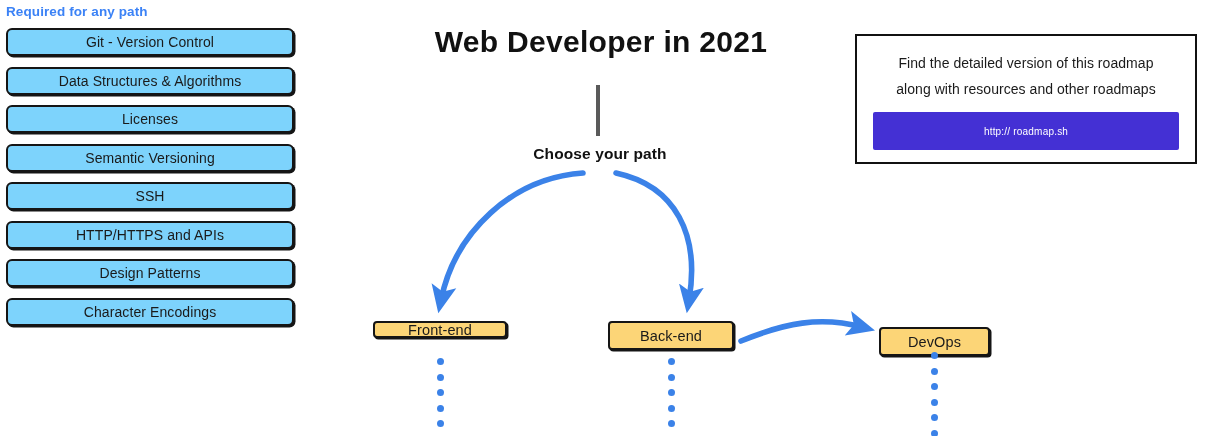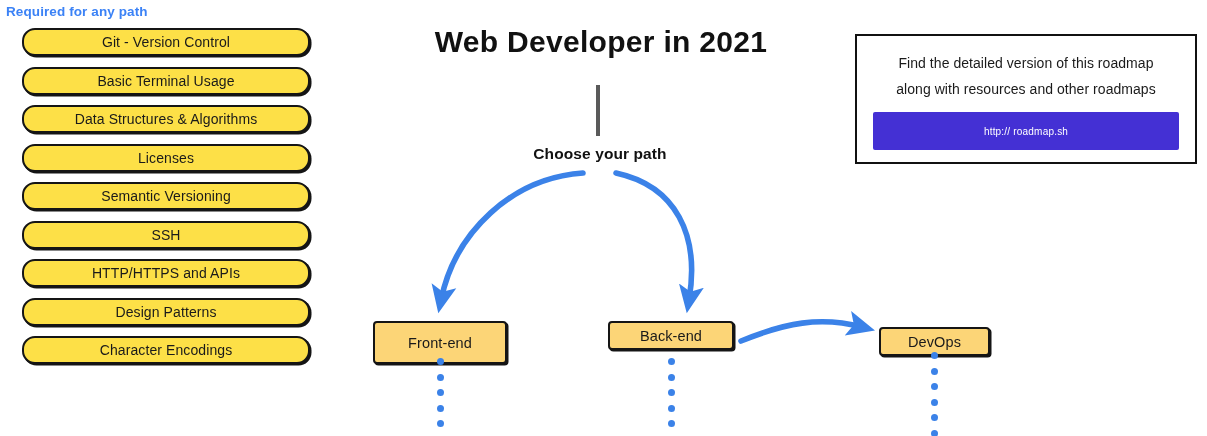--- a/index.html
+++ b/index.html
@@ -42,31 +42,30 @@
     left: 2px;
     top: 28px;
     width: 288px;
   }
   .req-box {
     position: relative;
     box-sizing: border-box;
     width: 288px;
     height: 28px;
     margin-bottom: 10.5px;
-    background: #fde047;
+    background: #7dd3fc;
     border: 2.5px solid #151515;
-    border-radius: 13px;
+    border-radius: 6px;
     display: flex;
     align-items: center;
     justify-content: center;
     font-size: 14px;
     color: #1a1a1a;
     letter-spacing: 0.1px;
     box-shadow: 1.5px 1.5px 0 #151515;
-    margin-left: 16px;
   }
 
   
   #title {
     position: absolute;
     left: 418px;
     top: 25px;
     width: 366px;
     text-align: center;
     font-size: 30px;
@@ -111,21 +110,21 @@
     border: 2.5px solid #151515;
     border-radius: 4px;
     display: flex;
     align-items: center;
     justify-content: center;
     font-size: 14.5px;
     color: #1a1a1a;
     letter-spacing: 0.1px;
     box-shadow: 1.5px 1.5px 0 #151515;
   }
-  #node-frontend { left: 373px; top: 321px; width: 134px; height: 43px; }
+  #node-frontend { left: 373px; top: 321px; width: 134px; height: 17px; }
   #node-backend  { left: 608px; top: 321px; width: 126px; height: 29px; text-align: center; }
   #node-devops   { left: 879px; top: 327px; width: 111px; height: 29px; }
 
   .dot-trail {
     position: absolute;
     width: 7px;
   }
   .dot-trail i {
     display: block;
     width: 7px;
@@ -177,23 +176,20 @@
 
 <div id="canvas">
 
   <div id="required-column">
     <div id="required-heading">Required for any path</div>
     <div id="required-list">
       <div class="req-box">
         <span>Git - Version Control</span>
       </div>
       <div class="req-box">
-        <span>Basic Terminal Usage</span>
-      </div>
-      <div class="req-box">
         <span>Data Structures &amp; Algorithms</span>
       </div>
       <div class="req-box">
         <span>Licenses</span>
       </div>
       <div class="req-box">
         <span>Semantic Versioning</span>
       </div>
       <div class="req-box">
         <span>SSH</span>

